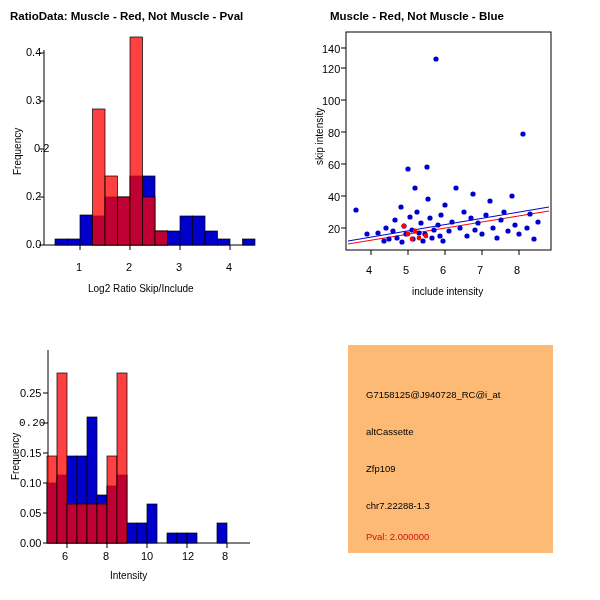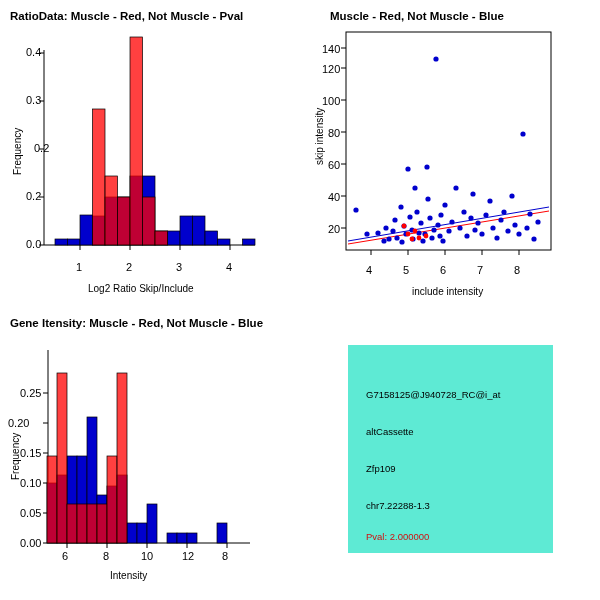--- a/index.html
+++ b/index.html
@@ -14,21 +14,21 @@
   .axis-label{font-size:10px;color:#000;white-space:nowrap;}
   .tick-label{font-size:11px;color:#000;white-space:nowrap;}
   .vert{
     transform:rotate(-90deg);
     transform-origin:0 0;
     white-space:nowrap;
   }
   svg{display:block;}
   .infobox{
     position:absolute;
-    background:#5eead4;
+    background:#fdba74;
   }
   .infobox .line{
     position:absolute;
     font-size:9.5px;
     color:#000;
     white-space:nowrap;
   }
   .infobox .pval{color:#d01010;}
 </style>
 </head>
@@ -206,30 +206,29 @@
       <circle cx="108" cy="234" r="2.4"></circle>
       <circle cx="112" cy="239" r="2.4"></circle>
       <circle cx="115" cy="231" r="2.4"></circle>
       <circle cx="119" cy="238" r="2.4"></circle>
       <circle cx="126" cy="236" r="2.4"></circle>
     </g>
   </svg>
 </div>
 
 <div class="panel" style="left:0;top:300px;width:300px;height:300px;">
-  <div class="title" style="position:absolute;left:10px;top:17px;">Gene Itensity: Muscle - Red, Not Muscle - Blue</div>
 
   <div class="axis-label vert" style="position:absolute;left:10px;top:180px;">Frequency</div>
   <div class="axis-label" style="position:absolute;left:110px;top:270px;">Intensity</div>
 
   <div class="tick-label" style="position:absolute;left:20px;top:237px;">0.00</div>
   <div class="tick-label" style="position:absolute;left:20px;top:207px;">0.05</div>
   <div class="tick-label" style="position:absolute;left:20px;top:177px;">0.10</div>
   <div class="tick-label" style="position:absolute;left:20px;top:147px;text-align:right;">0.15</div>
-  <div class="tick-label" style="position:absolute;left:8px;top:117px;">0.20</div>
+  <div class="tick-label" style="position:absolute;left:19px;top:117px;font-family:Liberation Mono, monospace;">0.20</div>
   <div class="tick-label" style="position:absolute;left:20px;top:87px;">0.25</div>
 
   <div class="tick-label" style="position:absolute;left:62px;top:250px;">6</div>
   <div class="tick-label" style="position:absolute;left:103px;top:250px;">8</div>
   <div class="tick-label" style="position:absolute;left:141px;top:250px;">10</div>
   <div class="tick-label" style="position:absolute;left:182px;top:250px;">12</div>
   <div class="tick-label" style="position:absolute;left:222px;top:250px;">8</div>
 
   <svg width="300" height="300" style="position:absolute;left:0;top:0;">
 

